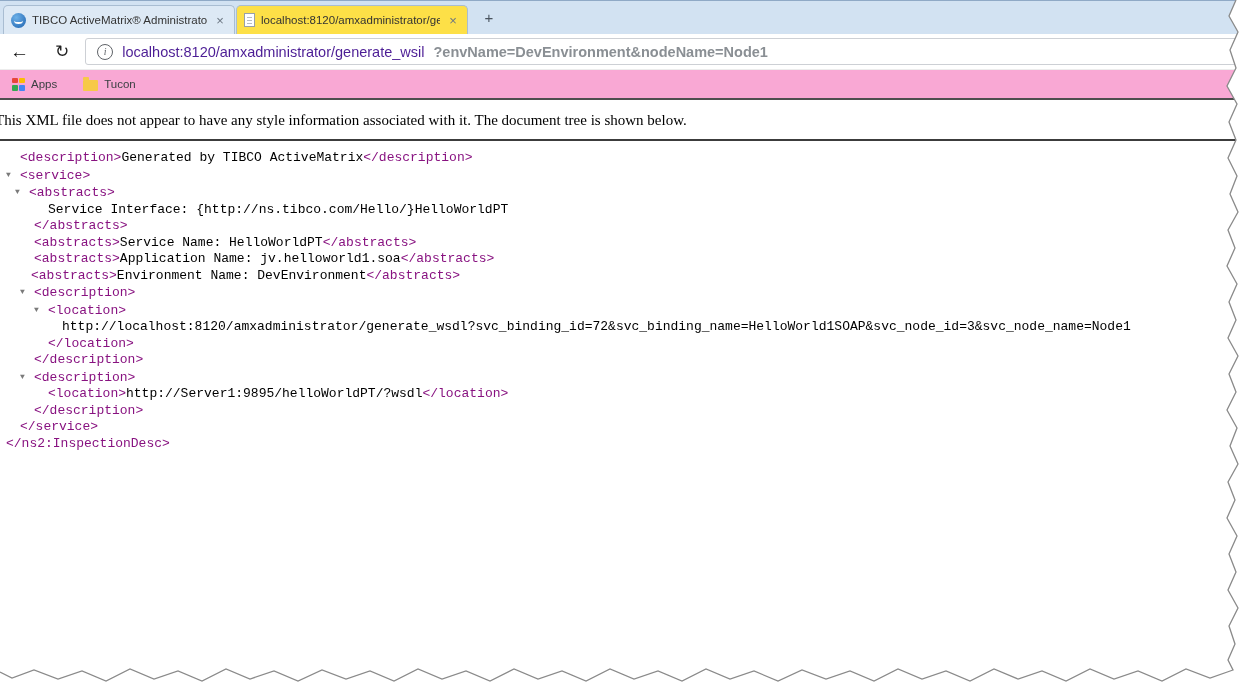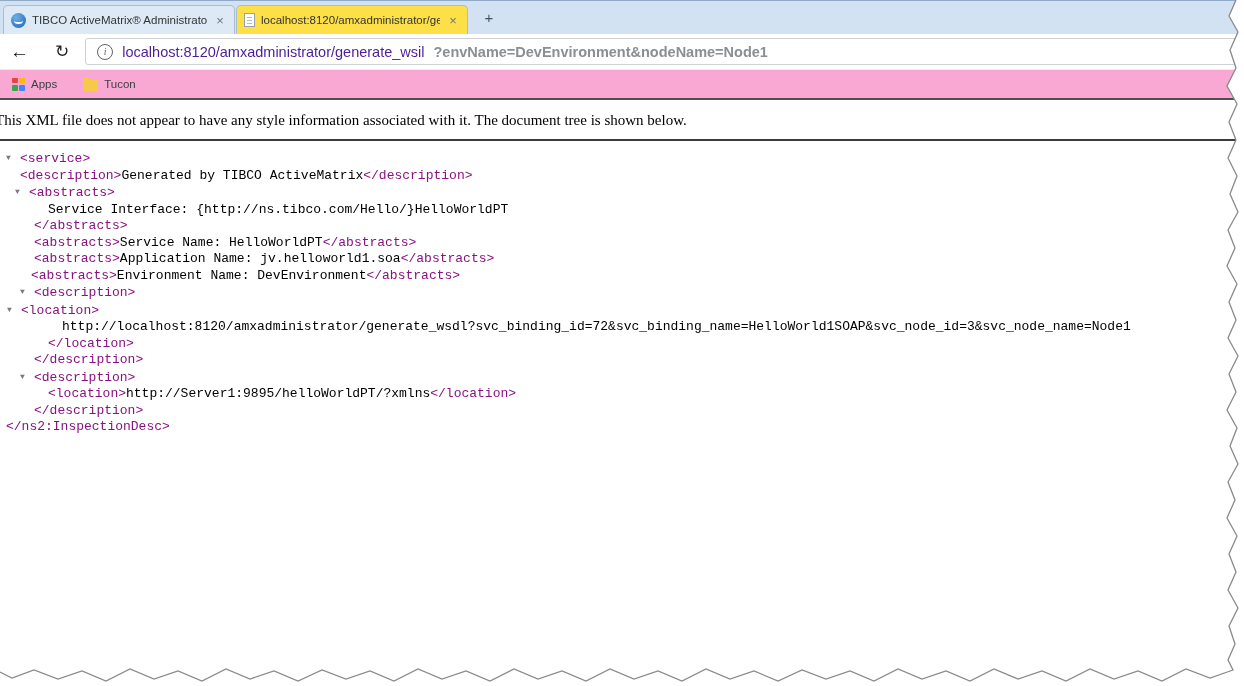--- a/index.html
+++ b/index.html
@@ -113,36 +113,37 @@
     <div class="bm">
       <span class="folder-icon"></span>
       <span class="bm-label">Tucon</span>
     </div>
   </div>
 
   <div class="content">
     <div class="notice">This XML file does not appear to have any style information associated with it. The document tree is shown below.</div>
     <div class="divider"></div>
     <div class="xml" id="xml-tree">
+        <div class="xline" style="padding-left: 20px;"><span class="seg-tag">&lt;description&gt;</span><span class="seg-text">Generated by TIBCO ActiveMatrix</span><span class="seg-tag">&lt;/description&gt;</span></div>
         <div class="xline" style="padding-left: 20px;"><span class="xarrow">▼</span><span class="seg-tag">&lt;service&gt;</span></div>
-        <div class="xline" style="padding-left: 20px;"><span class="seg-tag">&lt;description&gt;</span><span class="seg-text">Generated by TIBCO ActiveMatrix</span><span class="seg-tag">&lt;/description&gt;</span></div>
         <div class="xline" style="padding-left: 29px;"><span class="xarrow">▼</span><span class="seg-tag">&lt;abstracts&gt;</span></div>
         <div class="xline" style="padding-left: 48px;"><span class="seg-text">Service Interface: {http://ns.tibco.com/Hello/}HelloWorldPT</span></div>
         <div class="xline" style="padding-left: 34px;"><span class="seg-tag">&lt;/abstracts&gt;</span></div>
         <div class="xline" style="padding-left: 34px;"><span class="seg-tag">&lt;abstracts&gt;</span><span class="seg-text">Service Name: HelloWorldPT</span><span class="seg-tag">&lt;/abstracts&gt;</span></div>
         <div class="xline" style="padding-left: 34px;"><span class="seg-tag">&lt;abstracts&gt;</span><span class="seg-text">Application Name: jv.helloworld1.soa</span><span class="seg-tag">&lt;/abstracts&gt;</span></div>
         <div class="xline" style="padding-left: 31px;"><span class="seg-tag">&lt;abstracts&gt;</span><span class="seg-text">Environment Name: DevEnvironment</span><span class="seg-tag">&lt;/abstracts&gt;</span></div>
         <div class="xline" style="padding-left: 34px;"><span class="xarrow">▼</span><span class="seg-tag">&lt;description&gt;</span></div>
-        <div class="xline" style="padding-left: 21px;"><span class="xarrow">▼</span><span class="seg-tag">&lt;location&gt;</span></div>
+        <div class="xline" style="padding-left: 48px;"><span class="xarrow">▼</span><span class="seg-tag">&lt;location&gt;</span></div>
         <div class="xline" style="padding-left: 62px;"><span class="seg-text">http://localhost:8120/amxadministrator/generate_wsdl?svc_binding_id=72&amp;svc_binding_name=HelloWorld1SOAP&amp;svc_node_id=3&amp;svc_node_name=Node1</span></div>
         <div class="xline" style="padding-left: 48px;"><span class="seg-tag">&lt;/location&gt;</span></div>
         <div class="xline" style="padding-left: 34px;"><span class="seg-tag">&lt;/description&gt;</span></div>
         <div class="xline" style="padding-left: 34px;"><span class="xarrow">▼</span><span class="seg-tag">&lt;description&gt;</span></div>
-        <div class="xline" style="padding-left: 48px;"><span class="seg-tag">&lt;location&gt;</span><span class="seg-text">http://Server1:9895/helloWorldPT/?xmlns</span><span class="seg-tag">&lt;/location&gt;</span></div>
+        <div class="xline" style="padding-left: 48px;"><span class="seg-tag">&lt;location&gt;</span><span class="seg-text">http://Server1:9895/helloWorldPT/?wsdl</span><span class="seg-tag">&lt;/location&gt;</span></div>
         <div class="xline" style="padding-left: 34px;"><span class="seg-tag">&lt;/description&gt;</span></div>
+        <div class="xline" style="padding-left: 20px;"><span class="seg-tag">&lt;/service&gt;</span></div>
         <div class="xline" style="padding-left: 6px;"><span class="seg-tag">&lt;/ns2:InspectionDesc&gt;</span></div>
       </div>
   </div>
 
   <svg class="tear" viewBox="0 0 1244 686" xmlns="http://www.w3.org/2000/svg" aria-hidden="true">
     <path fill="#ffffff" stroke="none" d="M1236,0 L1229,16 1238,32 1230,50 1236,68 1227,86 1237,104 1229,122 1236,140 1228,158 1237,176 1230,194 1238,212 1228,230 1235,248 1227,266 1237,284 1229,302 1236,320 1228,338 1238,356 1229,374 1236,392 1227,410 1237,428 1230,446 1238,464 1228,482 1235,500 1227,518 1237,536 1229,554 1236,572 1228,590 1238,608 1229,626 1235,644 1228,660 1233,670 1210,678 1186,669 1162,681 1138,671 1114,679 1090,669 1066,681 1042,671 1018,679 994,669 970,681 946,671 922,679 898,669 874,681 850,671 826,679 802,670 778,681 754,671 730,679 706,669 682,681 658,671 634,679 610,669 586,681 562,671 538,679 514,669 490,681 466,671 442,679 418,669 394,681 370,671 346,679 322,670 298,681 274,671 250,679 226,669 202,681 178,671 154,679 130,669 106,681 82,671 58,679 34,670 12,678 0,672 L0,686 L1244,686 L1244,0 Z"></path>
     <path fill="none" stroke="#8a8a8a" stroke-width="1.3" d="M1236,0 L1229,16 1238,32 1230,50 1236,68 1227,86 1237,104 1229,122 1236,140 1228,158 1237,176 1230,194 1238,212 1228,230 1235,248 1227,266 1237,284 1229,302 1236,320 1228,338 1238,356 1229,374 1236,392 1227,410 1237,428 1230,446 1238,464 1228,482 1235,500 1227,518 1237,536 1229,554 1236,572 1228,590 1238,608 1229,626 1235,644 1228,660 1233,670 1210,678 1186,669 1162,681 1138,671 1114,679 1090,669 1066,681 1042,671 1018,679 994,669 970,681 946,671 922,679 898,669 874,681 850,671 826,679 802,670 778,681 754,671 730,679 706,669 682,681 658,671 634,679 610,669 586,681 562,671 538,679 514,669 490,681 466,671 442,679 418,669 394,681 370,671 346,679 322,670 298,681 274,671 250,679 226,669 202,681 178,671 154,679 130,669 106,681 82,671 58,679 34,670 12,678 0,672"></path>
   </svg>
 
 </div>

